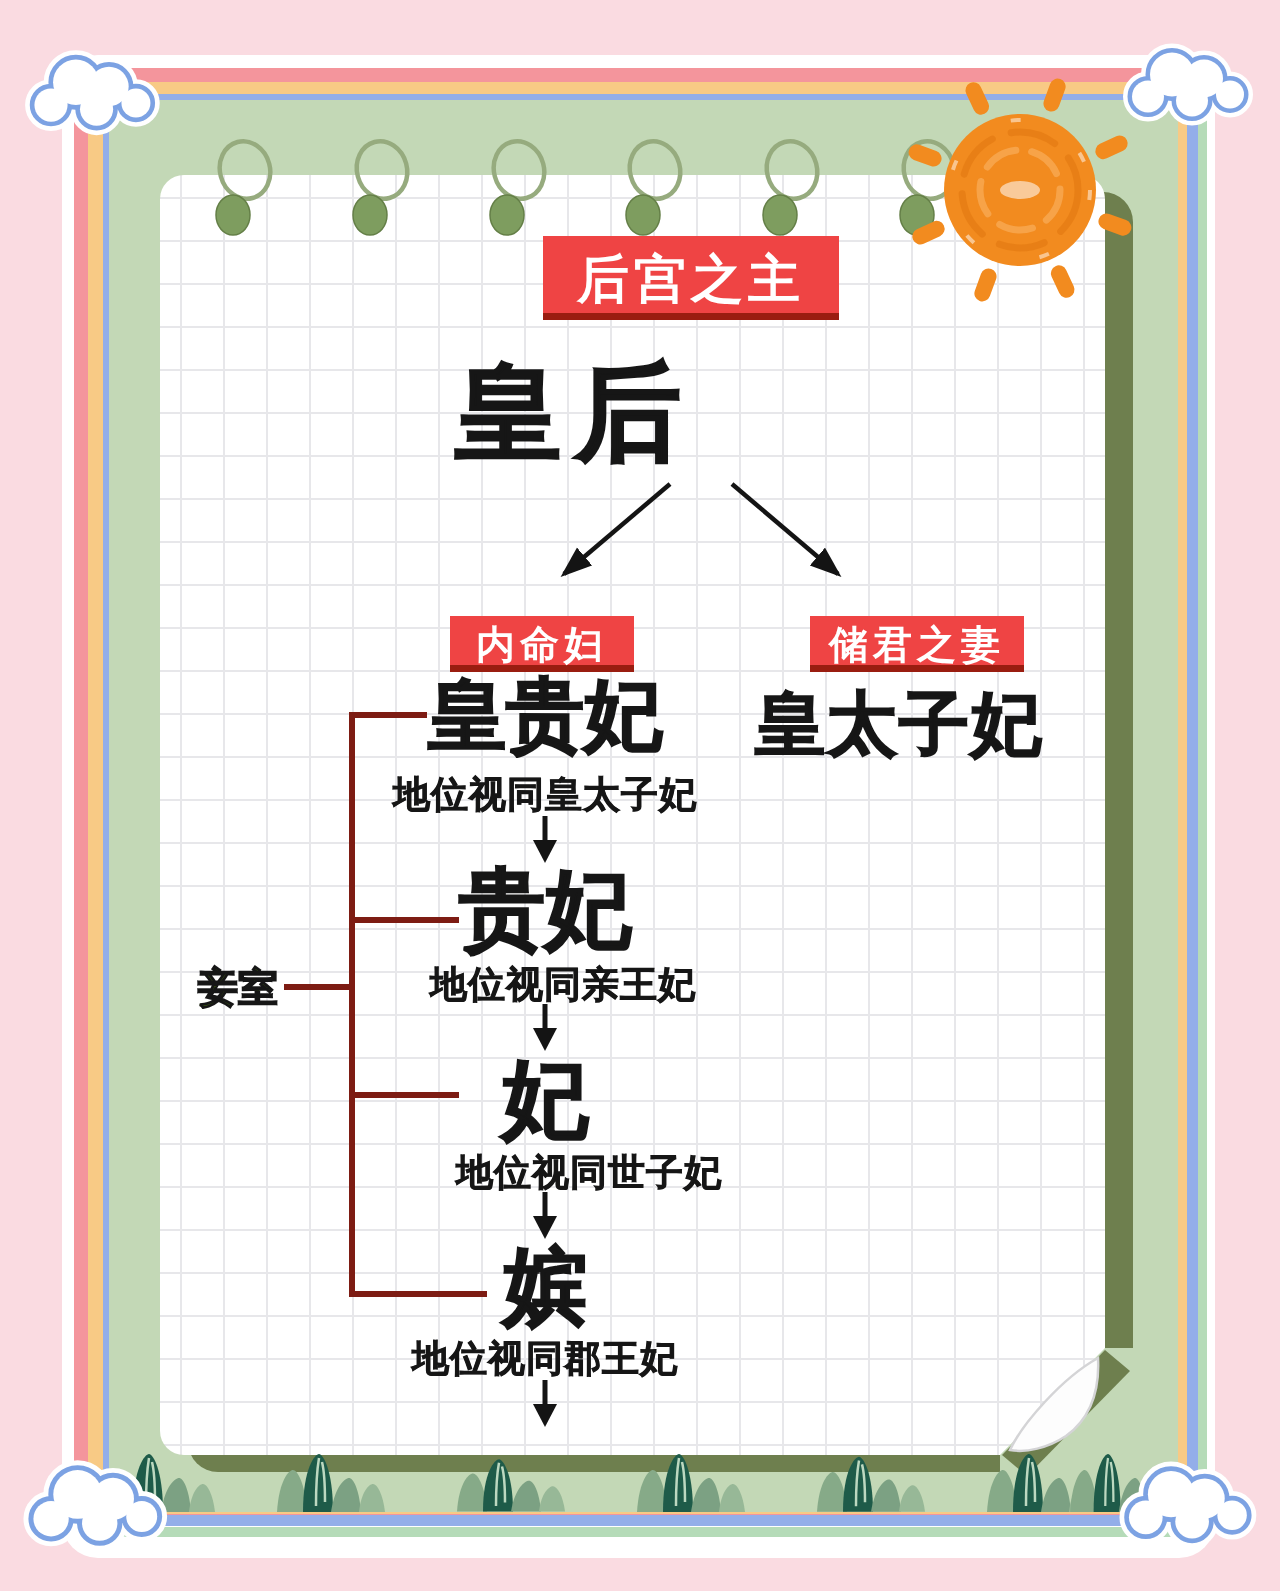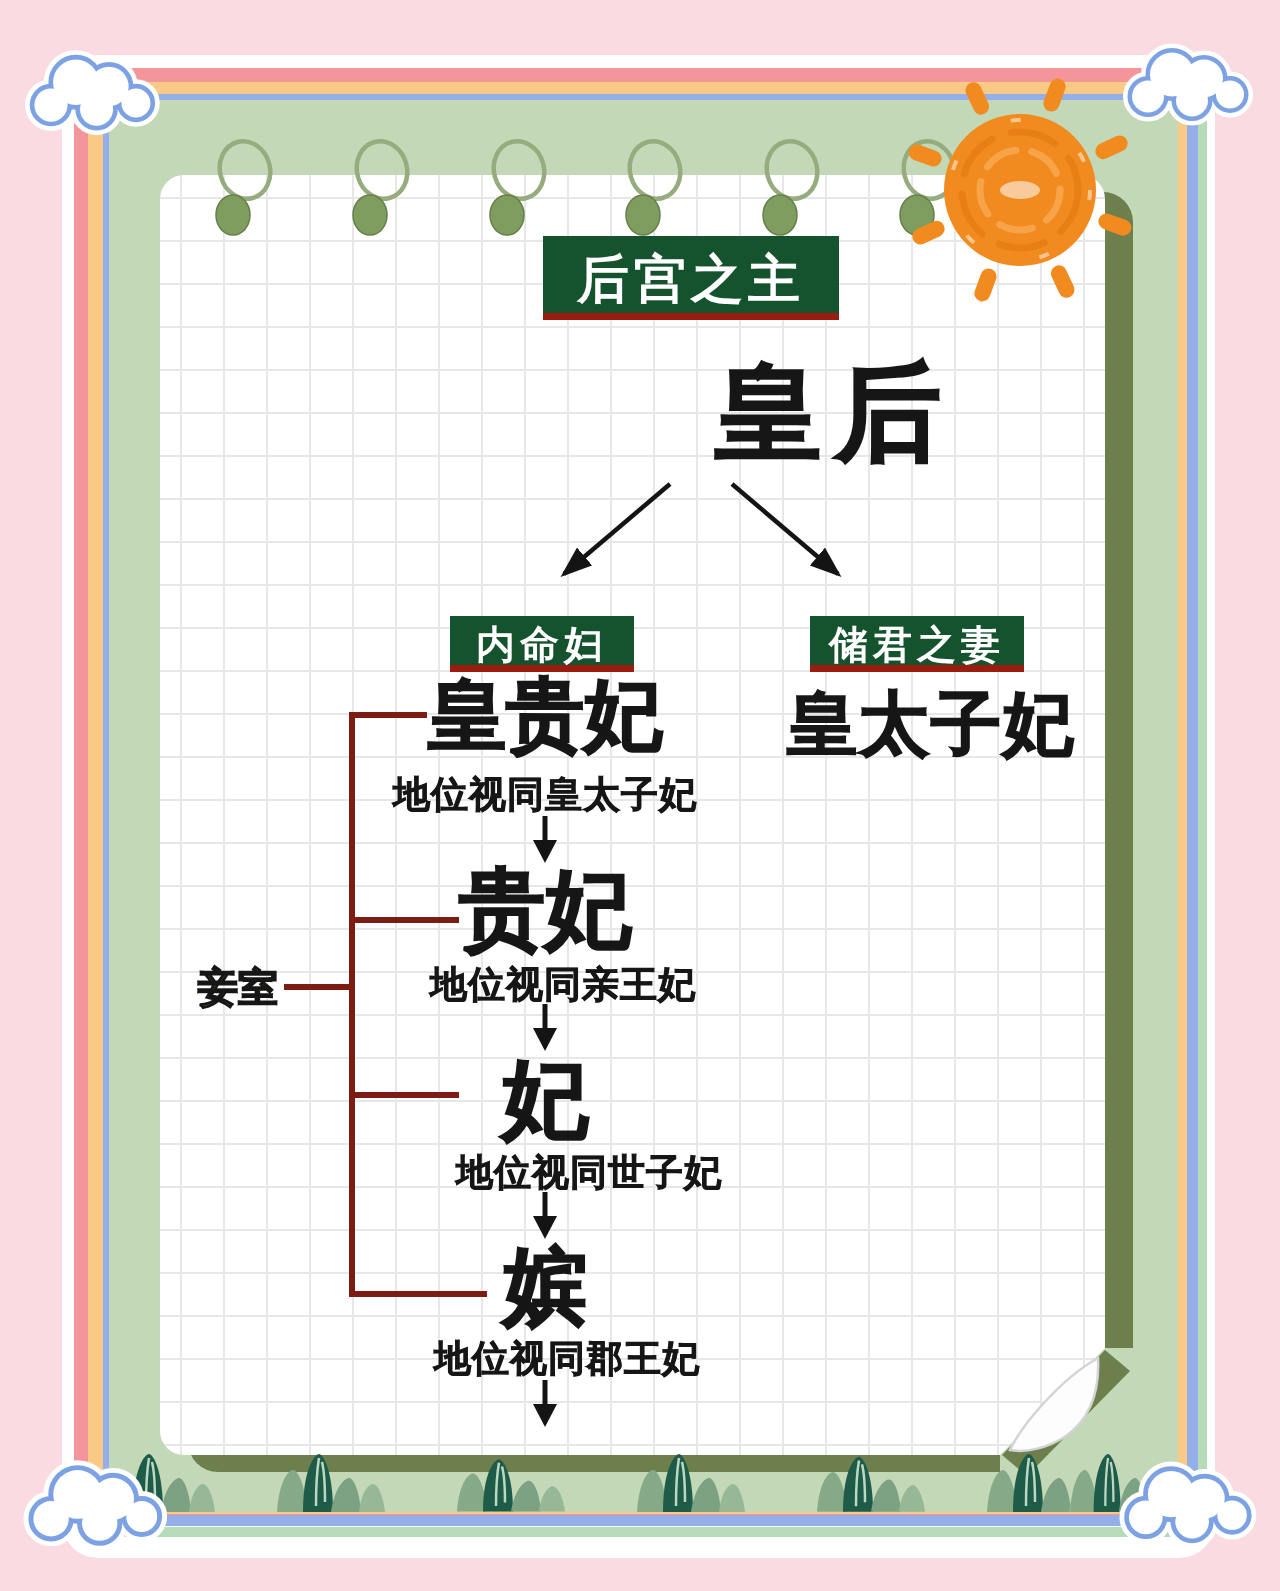--- a/index.html
+++ b/index.html
@@ -12,39 +12,39 @@
   .ring-salmon{left:74px;top:68px;width:1132px;height:1448px;border-width:16px;border-color:#f4959c;border-radius:30px;box-sizing:border-box;}
   .ring-yellow{left:88px;top:82px;width:1102px;height:1432px;border-width:15px;border-color:#f8ca85;border-radius:26px;box-sizing:border-box;}
   .ring-lgreen{left:109px;top:100px;width:1098px;height:1437px;border-width:10px;border-color:#b5dbb8;border-radius:20px;box-sizing:border-box;}
   .ring-blue{left:103px;top:94px;width:1095px;height:1432px;border-width:11px;border-color:#93aee9;border-radius:22px;box-sizing:border-box;}
   .panel{left:109px;top:100px;width:1069px;height:1412px;background:#c3d8b6;border-radius:14px;}
   .paper-shadow{left:188px;top:192px;width:945px;height:1280px;background:#6e7f4e;border-radius:30px;}
   .paper{left:160px;top:175px;width:945px;height:1280px;border-radius:24px;background-color:#ffffff;
     background-image:linear-gradient(#e7e7ea 2px,transparent 2px),linear-gradient(90deg,#e7e7ea 2px,transparent 2px);
     background-size:43px 43px;background-position:20px 22px;}
   
-  .badge{background:#14532d;color:#ffffff;text-align:center;font-weight:900;
+  .badge{background:#ef4444;color:#ffffff;text-align:center;font-weight:900;
     box-shadow:inset 0 -7px 0 #9a1d10;letter-spacing:5px;}
   .badge-root{left:543px;top:236px;width:296px;height:84px;line-height:86px;font-size:52px;}
   .badge-sm{height:56px;line-height:58px;font-size:39px;}
   .badge-inner{left:450px;top:616px;width:184px;}
   .badge-crown{left:810px;top:616px;width:214px;}
-  .big{color:#161616;font-weight:900;text-align:right;-webkit-text-stroke:2.2px #161616;letter-spacing:4px;}
+  .big{color:#161616;font-weight:900;text-align:left;-webkit-text-stroke:2.2px #161616;letter-spacing:4px;}
   .empress{left:455px;top:342px;width:500px;font-size:106px;letter-spacing:14px;}
   .crown-princess{left:755px;top:678px;width:320px;font-size:70px;letter-spacing:2px;-webkit-text-stroke:1.8px #161616;}
   .rank{color:#161616;font-weight:900;text-align:center;-webkit-text-stroke:2px #161616;}
   .rank0{left:395px;top:664px;width:300px;font-size:78px;}
   .rank1{left:420px;top:852px;width:250px;font-size:86px;}
   .rank2{left:445px;top:1042px;width:200px;font-size:86px;}
   .rank3{left:445px;top:1230px;width:200px;font-size:84px;}
   .note{color:#161616;font-weight:900;text-align:center;font-size:37px;-webkit-text-stroke:0.8px #161616;letter-spacing:1px;}
   .note0{left:385px;top:770px;width:320px;}
   .note1{left:395px;top:960px;width:336px;}
   .note2{left:395px;top:1148px;width:300px;padding-left:44px;}
-  .note3{left:395px;top:1334px;width:344px;}
+  .note3{left:395px;top:1334px;width:300px;}
   .side-label{left:198px;top:960px;width:110px;font-size:40px;color:#4d7c0f;font-weight:900;-webkit-text-stroke:1.6px #161616;}
   
   .br{background:#7d1c13;}
   .br-v{left:349px;top:712px;width:6px;height:585px;}
   .br-top{left:349px;top:712px;width:78px;height:6px;}
   .br-t1{left:349px;top:917px;width:110px;height:6px;}
   .br-side{left:284px;top:984px;width:68px;height:6px;}
   .br-t2{left:349px;top:1092px;width:110px;height:6px;}
   .br-bot{left:349px;top:1291px;width:138px;height:6px;}
   .z-art{z-index:5;}

